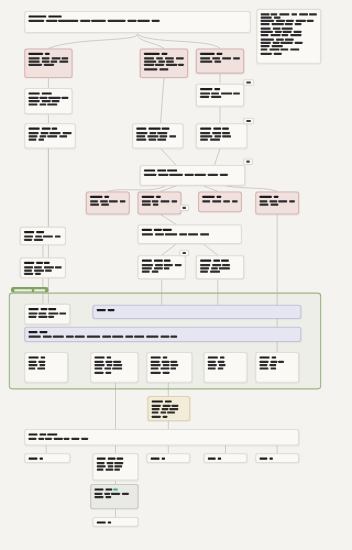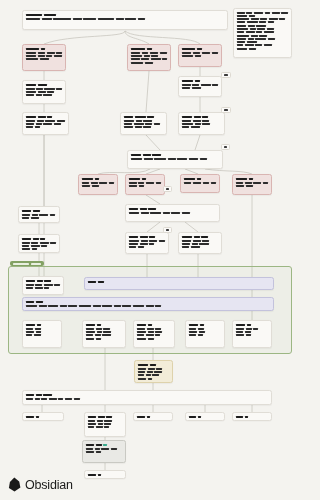--- a/index.html
+++ b/index.html
@@ -883,21 +883,14 @@
         <span class="w" style="width: 3px;"></span>
       </div>
       <div class="chip" style="left: 163px; top: 186px;">
         <span class="w" style="width: 3px;"></span>
       </div>
       <div class="chip" style="left: 163px; top: 227px;">
         <span class="w" style="width: 3px;"></span>
       </div>
     </div>
 
-  <div id="watermark">
-    <svg width="13" height="15" viewBox="0 0 13 15">
-      <path d="M6.3 0.4 L11.2 4.4 L12.4 10.6 L6.5 14.6 L0.9 10.9 L1.9 4.9 Z" fill="#1a1a1a"></path>
-      <path d="M6.3 1.8 L10.2 5.0 L9.3 10.3 L6.4 12.1 L3.3 10.0 L4.2 5.4 Z" fill="#ffffff" opacity="0.0"></path>
-    </svg>
-    <span class="wm-text">Obsidian</span>
-  </div>
 
 </div>
 
 </body></html>

